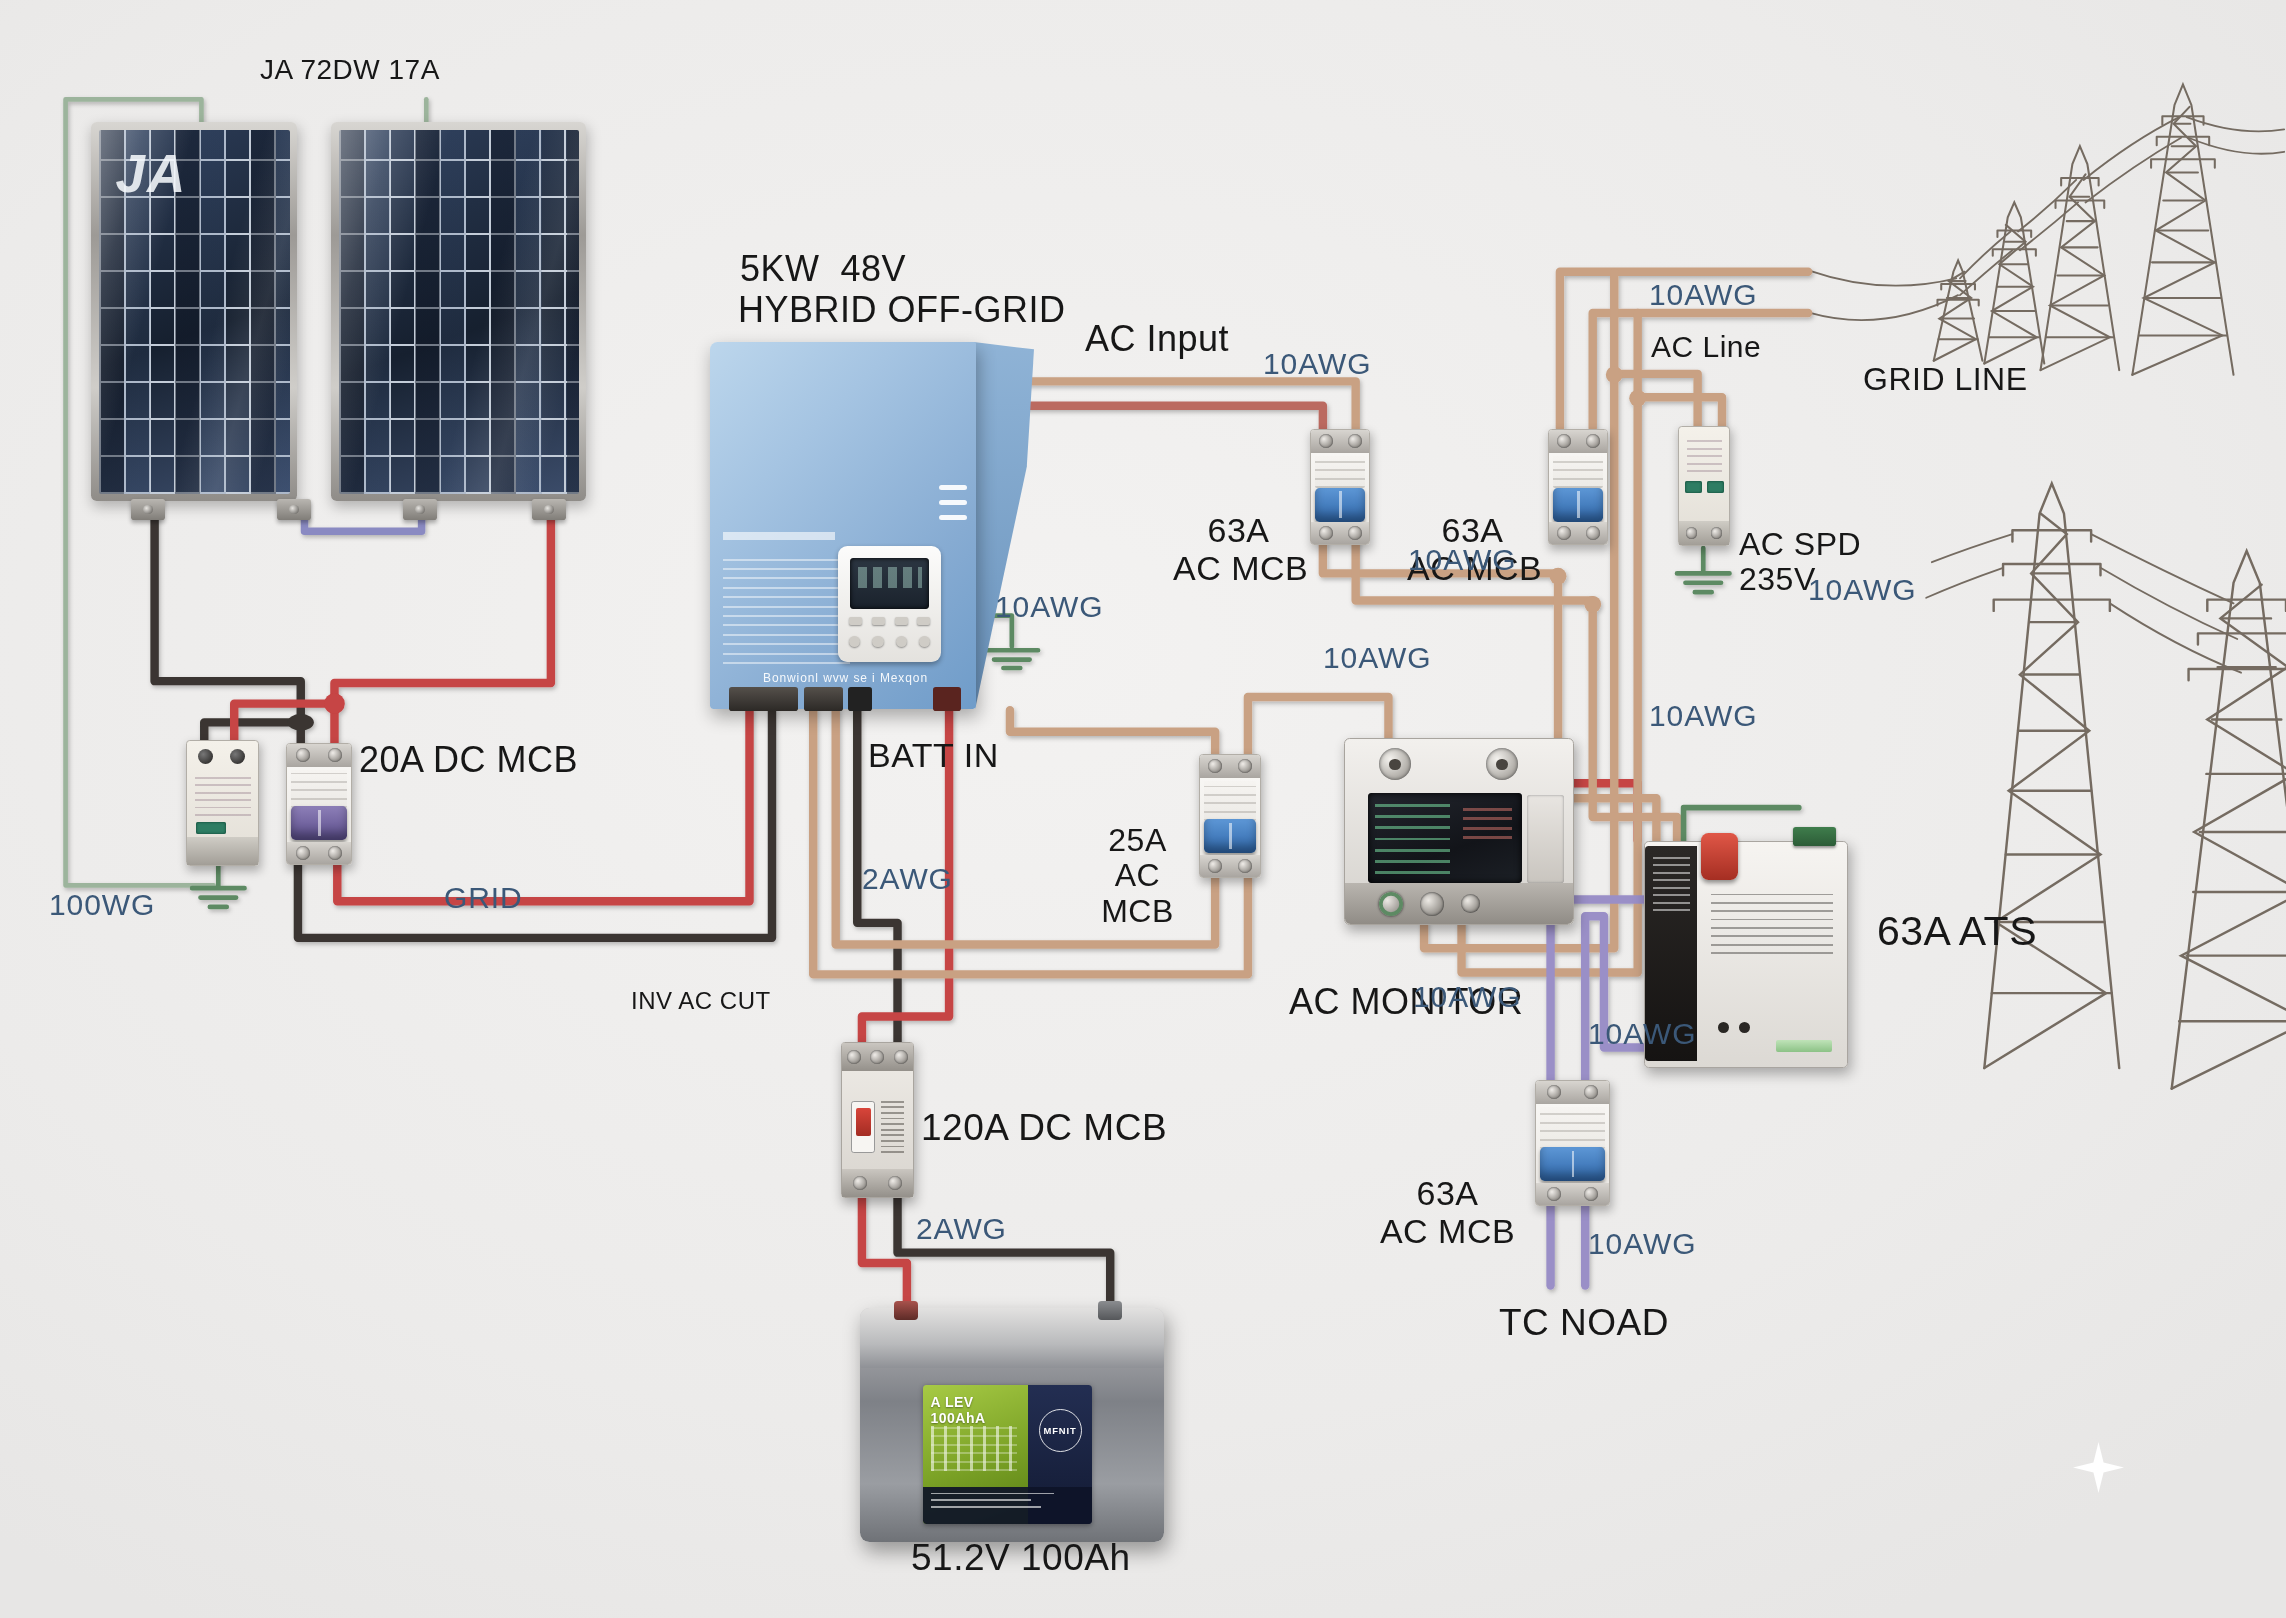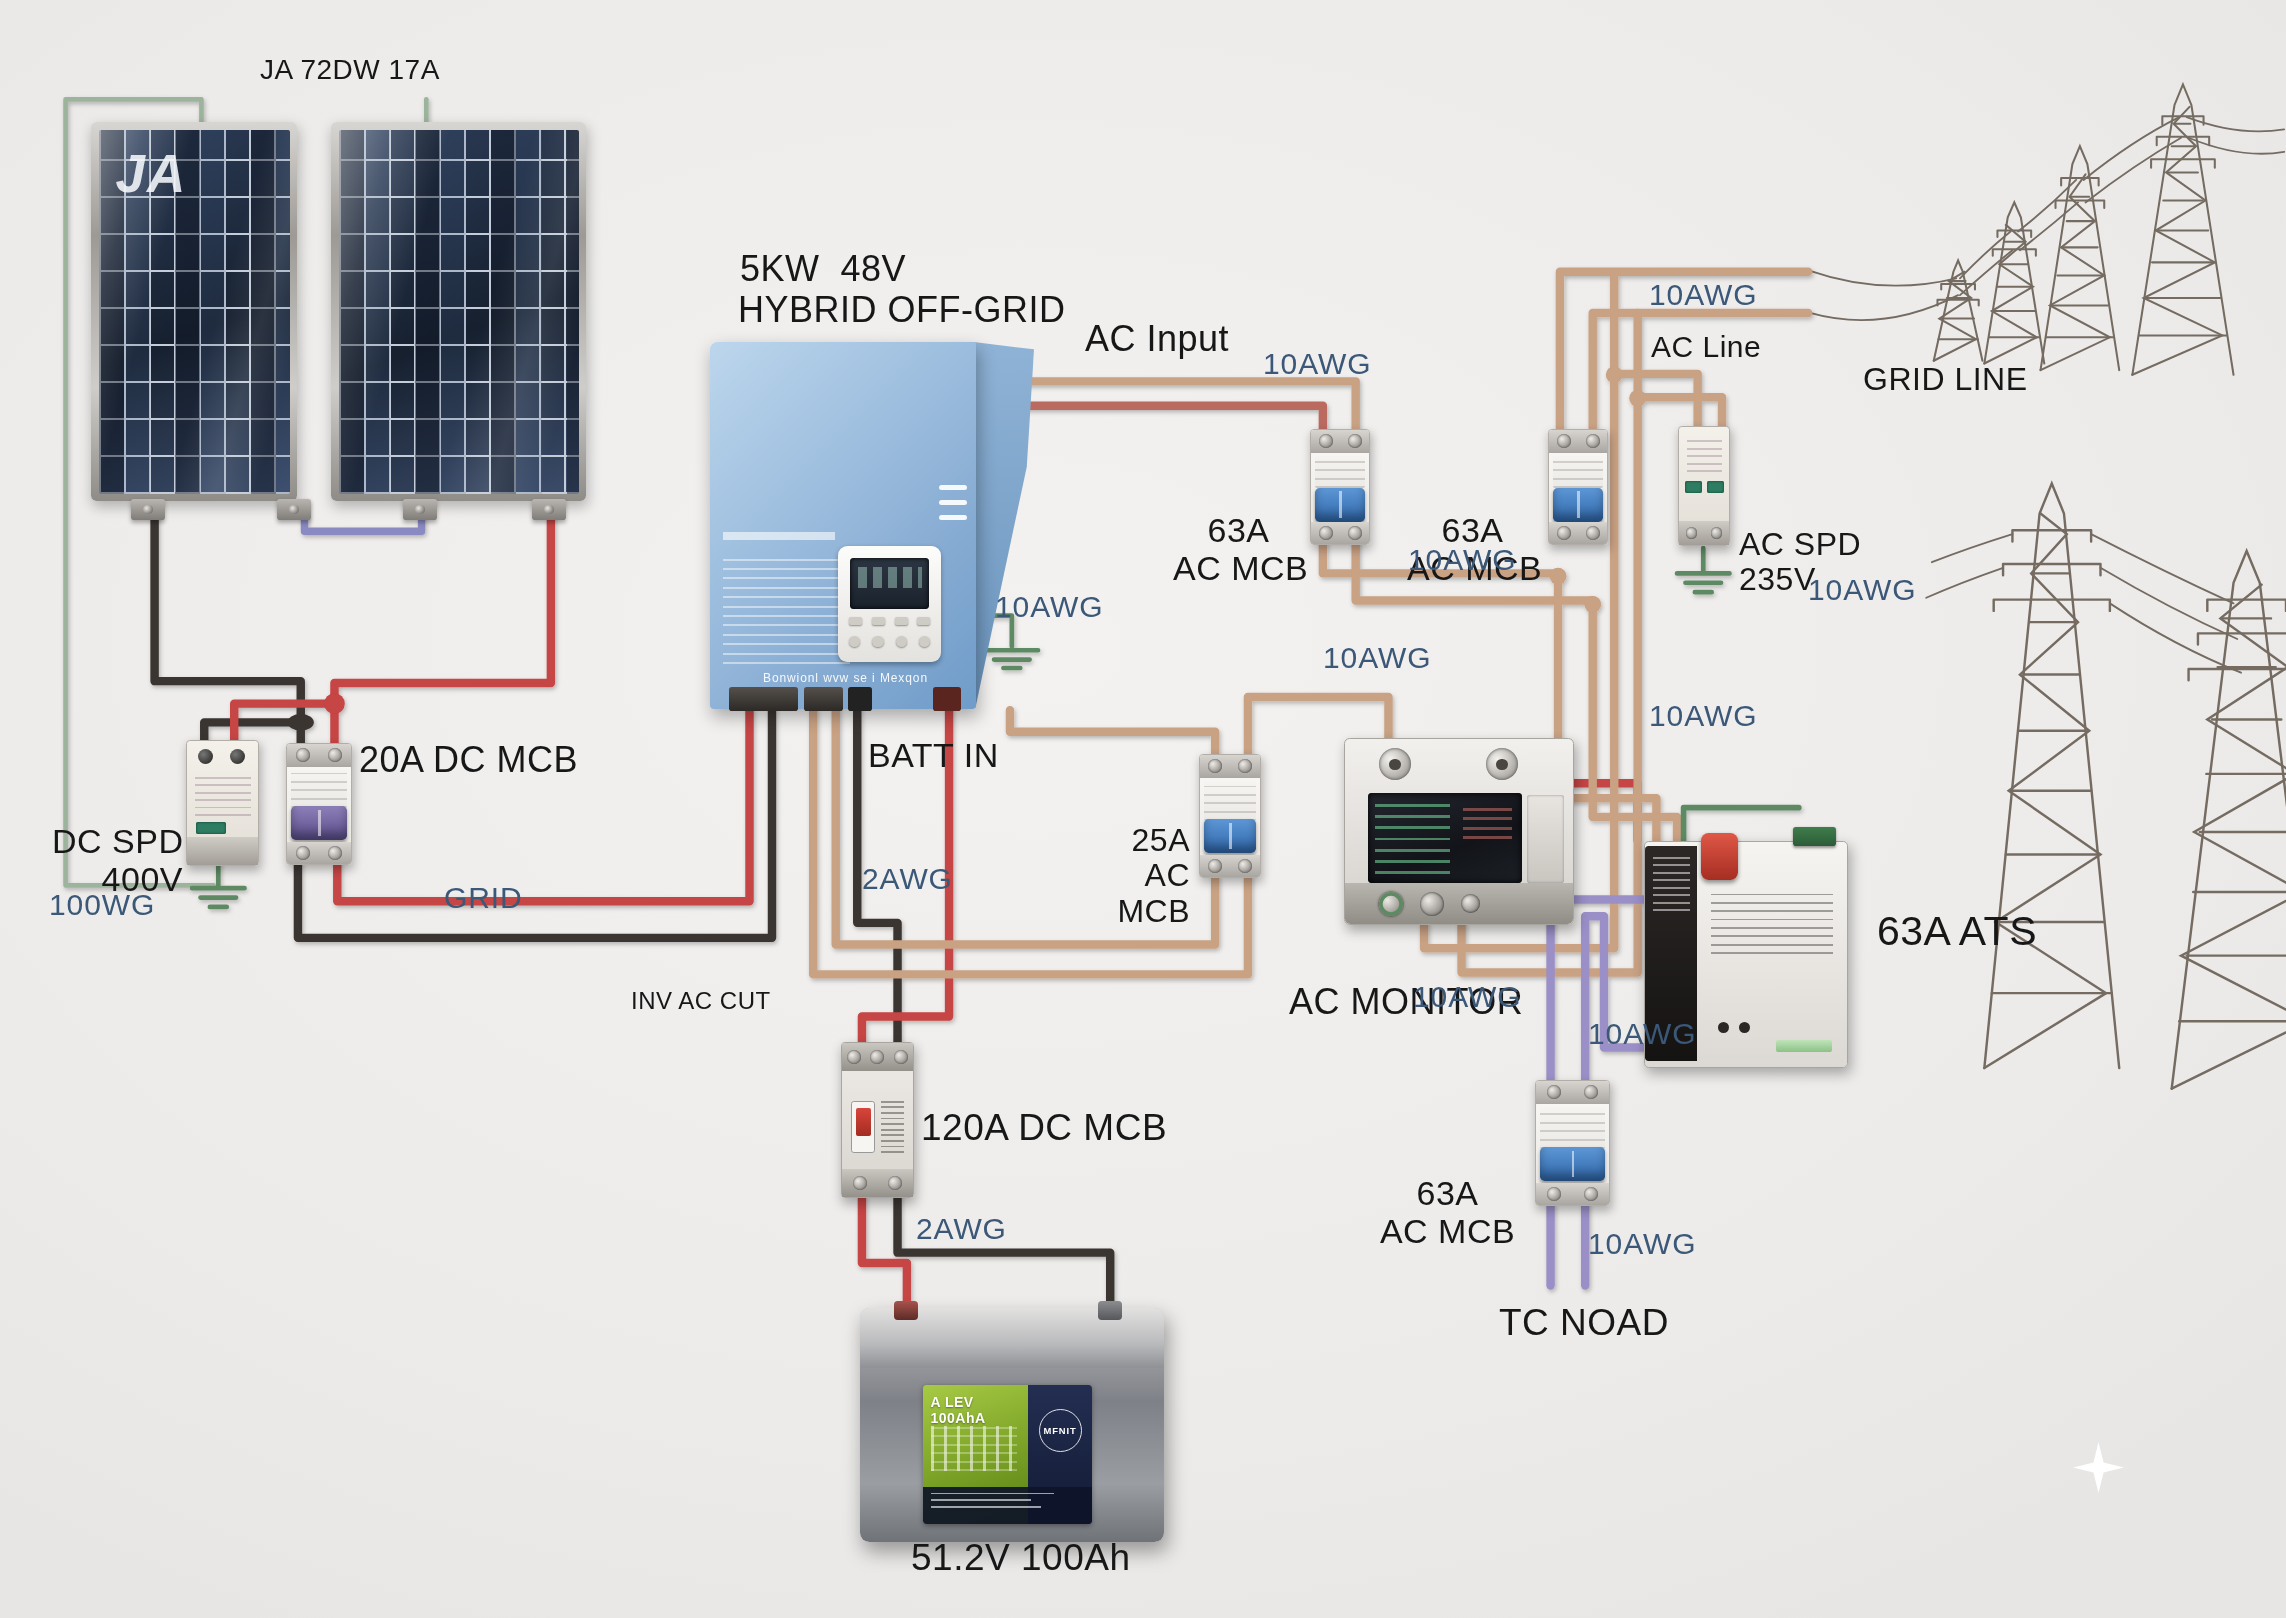--- a/index.html
+++ b/index.html
@@ -476,28 +476,25 @@
   </div>
   <div class="lbl" style="left:1407px;top:435px;width:131px;text-align:center;font-size:34px">
     <div>63A</div><div>AC MCB</div>
   </div>
   <div class="lbl" style="left:1739px;top:455px;font-size:32px">
     <div>AC SPD</div><div>235V</div>
   </div>
   <div class="lbl" style="left:1651px;top:330px;font-size:30px">AC Line</div>
   <div class="lbl" style="left:1863px;top:362px;font-size:32px">GRID LINE</div>
 
-  <div class="lbl" style="left:52px;top:746px;width:131px;text-align:right;font-size:34px">
-    <div>DC SPD</div><div>400V</div>
-  </div>
   <div class="lbl" style="left:359px;top:740px">20A DC MCB</div>
 
   <div class="lbl" style="left:868px;top:736px;font-size:34px">BATT IN</div>
 
-  <div class="lbl" style="left:1085px;top:751px;width:105px;text-align:right;font-size:32px">
+  <div class="lbl" style="left:1085px;top:751px;width:105px;text-align:center;font-size:32px">
     <div>25A</div><div>AC</div><div>MCB</div>
   </div>
   <div class="lbl" style="left:1289px;top:982px">AC MONITOR</div>
   <div class="lbl" style="left:1877px;top:909px;font-size:41px">63A ATS</div>
 
   <div class="lbl" style="left:1370px;top:1098px;width:155px;text-align:center;font-size:34px">
     <div>63A</div><div>AC MCB</div>
   </div>
   <div class="lbl" style="left:1499px;top:1302px;font-size:37px">TC NOAD</div>
 

